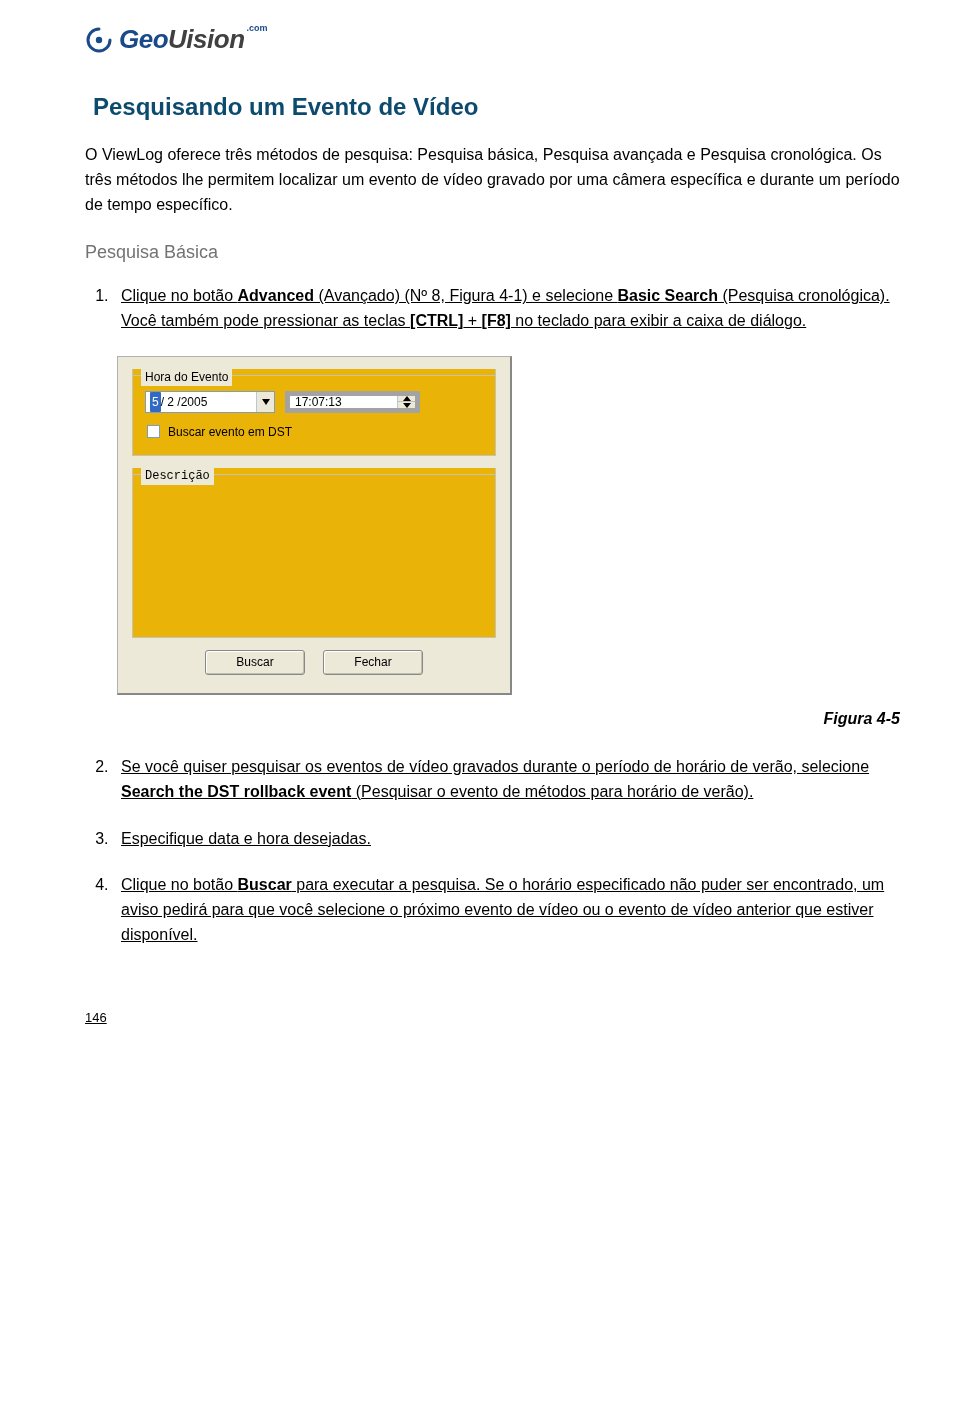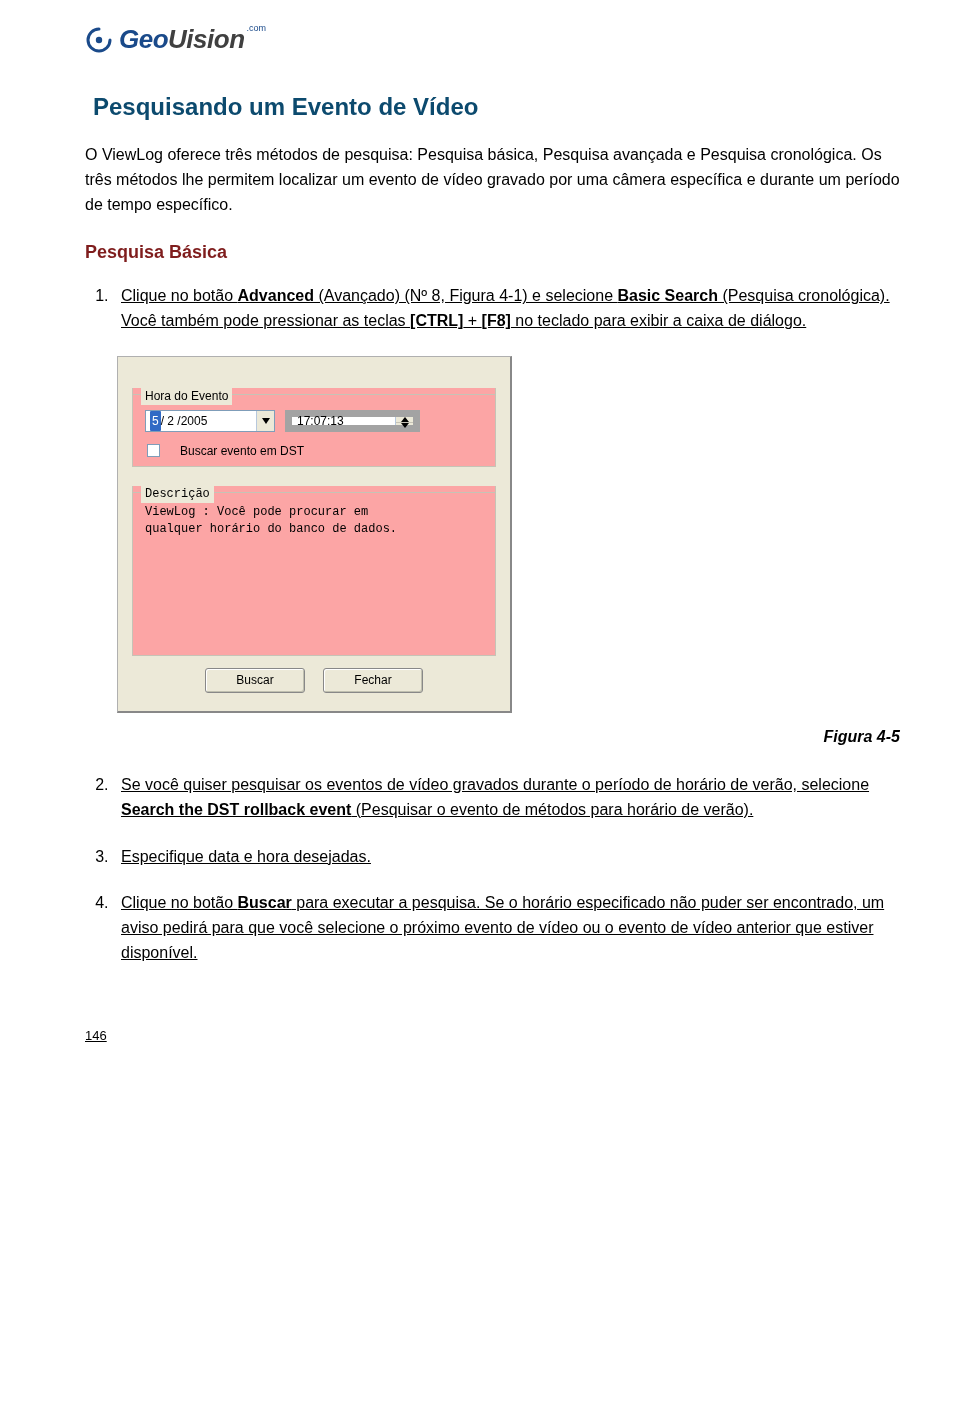--- a/index.html
+++ b/index.html
@@ -25,35 +25,35 @@
   }
   .logo-arc svg { width: 28px; height: 28px; }
   .logo-text {
     font-size: 26px;
     font-weight: bold;
     font-style: italic;
     color: #1a4a8a;
     letter-spacing: -0.5px;
   }
   .logo-text .v { color: #404040; }
-  .logo-tiny { font-size: 9px; line-height: 1; color: #1a4a8a; display:inline-block; vertical-align: top; margin-top:4px; margin-left:2px; letter-spacing:0; font-style:normal; font-weight:normal;}
+  .logo-tiny { font-size: 9px; line-height: 1; color: #1a4a8a; display:inline-block; vertical-align: top; margin-top:4px; margin-left:2px; letter-spacing:0; font-style:normal; font-weight:bold;}
   h1.title {
     color: #0c4a6e;
     font-size: 24px;
     font-weight: bold;
     margin: 28px 0 18px 8px;
   }
   p.intro {
     margin-bottom: 22px;
     line-height: 1.55;
   }
   h2.subhead {
-    color: #7f1d1d;
+    color: #737373;
     font-size: 18px;
-    font-weight: bold;
+    font-weight: normal;
     margin: 10px 0 18px 0;
   }
   ol.steps {
     list-style: decimal;
     padding-left: 28px;
     margin-bottom: 22px;
   }
   ol.steps > li {
     margin-bottom: 22px;
     line-height: 1.55;
@@ -71,24 +71,23 @@
     border-bottom: 2px solid #888;
     padding: 12px 14px 18px 14px;
     font-family: Tahoma, Arial, sans-serif;
     font-size: 12px;
     color: #000;
   }
   .groupbox {
     border: 1px solid #c6c3b6;
     border-top: none;
     position: relative;
-    padding: 16px 12px 4px 12px;
+    padding: 16px 12px 12px 12px;
     margin-bottom: 12px;
-    background: #fca5a5;
-    margin-top: 19px;
+    background: #eab308;
   }
   .groupbox::before {
     content: "";
     position: absolute;
     top: 6px; left: 0; right: 0;
     height: 1px;
     background: #c6c3b6;
   }
   .groupbox .legend {
     position: absolute;
@@ -120,41 +119,41 @@
     width: 18px; height: 100%;
     background: #ece9d8;
     border-left: 1px solid #b7c8dd;
     display:flex; align-items:center; justify-content:center;
   }
   .dd svg { width:8px; height:6px; }
   .time-input {
     display: flex;
     align-items: center;
     background: #fff;
-    border: 7px solid #a3a3a3;
+    border: 5px solid #a3a3a3;
     height: 22px;
     width: 135px;
     padding: 0 0 0 5px;
     font-size: 12px;
   }
   .time-input .spinner {
     margin-left: auto;
     width: 18px; height: 100%;
     background: #ece9d8;
     border-left: 1px solid #b7c8dd;
     display: flex; flex-direction: column;
   }
   .spinner .sbtn {
     flex:1; display:flex; align-items:center; justify-content:center;
     border-bottom: 1px solid #c6c3b6;
   }
   .spinner .sbtn:last-child { border-bottom: none; }
   .spinner svg { width:8px; height:5px; }
   .check-row {
-    display:flex; align-items:center; gap:20px;
+    display:flex; align-items:center; gap:8px;
     margin: 4px 0 2px 2px;
     font-size: 12px;
   }
   .checkbox {
     width: 13px; height: 13px;
     background: #fff;
     border: 1px solid #7f9db9;
   }
   .desc-box {
     min-height: 170px;
@@ -257,24 +256,20 @@
         </div>
       </div>
       <div class="check-row">
         <span class="checkbox"></span>
         <span>Buscar evento em DST</span>
       </div>
     </div>
 
     <div class="groupbox desc-box">
       <span class="legend">Descrição</span>
-      <div class="desc-text">
-        <div>ViewLog :  Você pode procurar em</div>
-        <div>qualquer horário do banco de dados.</div>
-      </div>
     </div>
 
     <div class="btn-row">
       <div class="winbtn">Buscar</div>
       <div class="winbtn">Fechar</div>
     </div>
 
   </div>
 </div>
 

